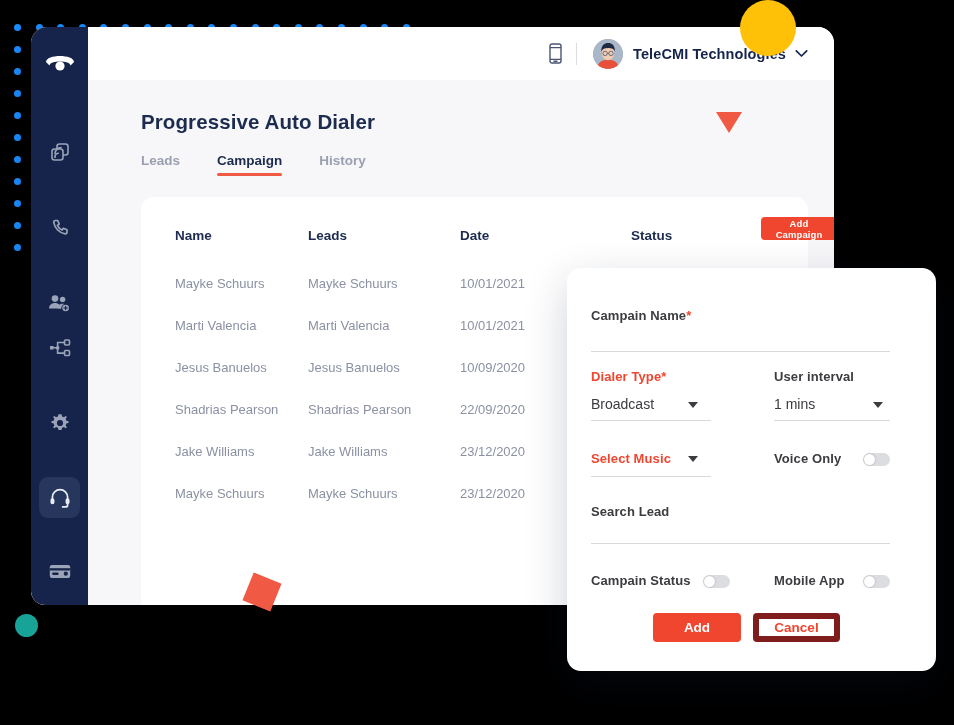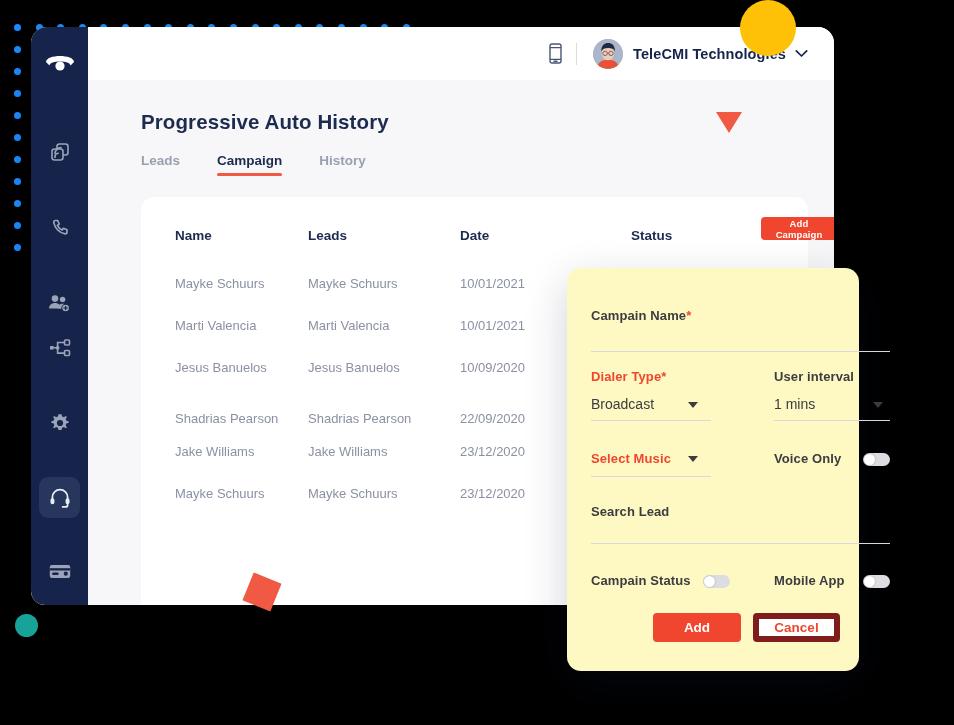--- a/index.html
+++ b/index.html
@@ -219,22 +219,22 @@
     display: flex;
     align-items: center;
     gap: 17px;
   }
   .row-actions span { display:flex; cursor:pointer; }
 
   
   #modal {
     position: absolute;
     left: 567px; top: 268px;
-    width: 292px; height: 403px;
-    background: #fef9c3;
+    width: 369px; height: 403px;
+    background: #ffffff;
     border-radius: 14px;
     box-shadow: 0 14px 44px rgba(20,30,60,.20);
     z-index: 60;
   }
   .m-label {
     font-size: 13px;
     font-weight: 700;
     color: #3c3c40;
     letter-spacing: .1px;
   }
@@ -458,21 +458,21 @@
       </div>
       <span id="org-name">TeleCMI Technologies</span>
       <span id="org-caret">
         <svg width="13" height="9" viewBox="0 0 13 9" fill="none" stroke="#16244b" stroke-width="1.7">
           <path d="M1.3 1.8 L6.5 7 L11.7 1.8" stroke-linecap="round" stroke-linejoin="round"></path>
         </svg>
       </span>
     </div>
 
     <div id="content">
-      <div id="page-title">Progressive Auto History</div>
+      <div id="page-title">Progressive Auto Dialer</div>
       <div id="tabs">
           <div class="tab">Leads</div>
           <div class="tab active">Campaign</div>
           <div class="tab">History</div>
         </div>
 
       <div id="table-card">
         <button id="add-campaign-btn">Add Campaign</button>
       <div class="t-row" style="top: 17px;">
             <div class="th c-name">Name</div>
@@ -511,21 +511,21 @@
             <div class="td c-leads">Marti Valencia</div>
             <div class="td c-date">10/01/2021</div>
             <div class="td c-status"></div>
           </div>
           <div class="t-row" style="top: 149px;">
             <div class="td c-name">Jesus Banuelos</div>
             <div class="td c-leads">Jesus Banuelos</div>
             <div class="td c-date">10/09/2020</div>
             <div class="td c-status"></div>
           </div>
-          <div class="t-row" style="top: 200px;">
+          <div class="t-row" style="top: 191px;">
             <div class="td c-name">Shadrias Pearson</div>
             <div class="td c-leads">Shadrias Pearson</div>
             <div class="td c-date">22/09/2020</div>
             <div class="td c-status"></div>
           </div>
           <div class="t-row" style="top: 233px;">
             <div class="td c-name">Jake Williams</div>
             <div class="td c-leads">Jake Williams</div>
             <div class="td c-date">23/12/2020</div>
             <div class="td c-status"></div>

